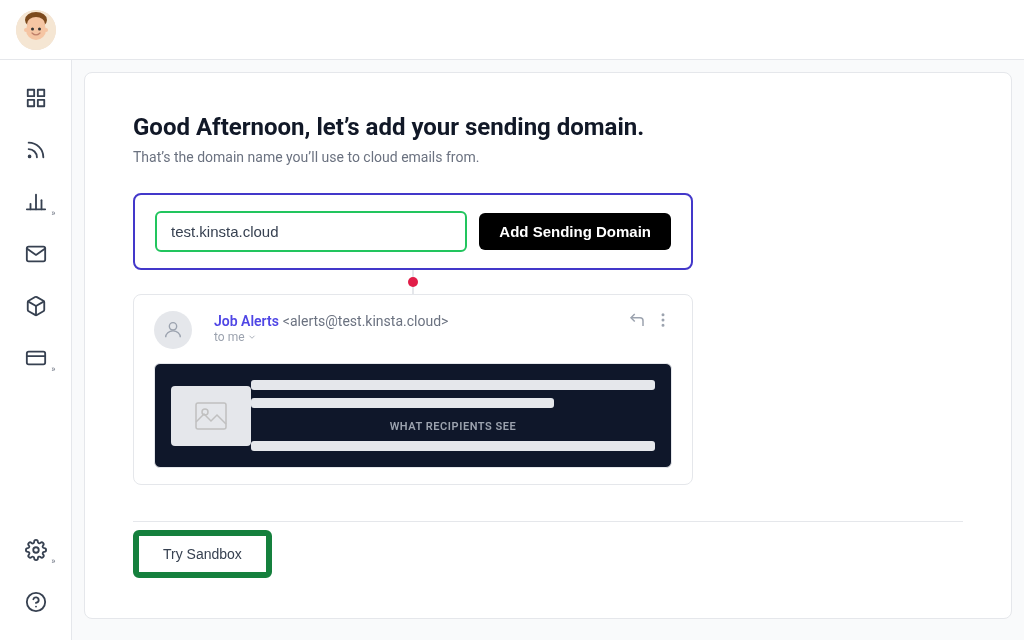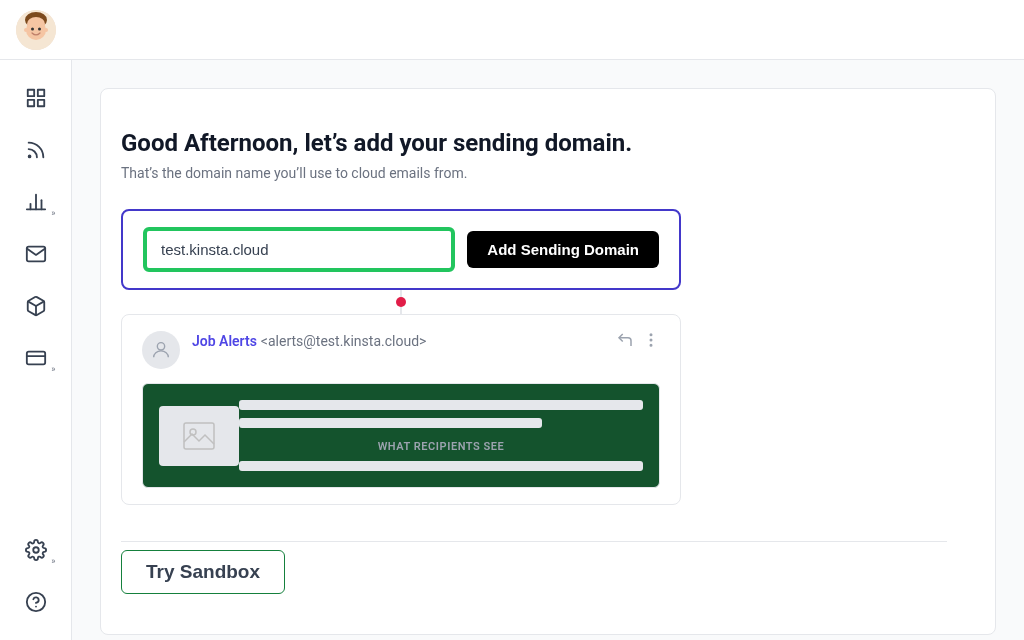--- a/index.html
+++ b/index.html
@@ -89,23 +89,23 @@
 
     
     .content {
       flex: 1;
       background: #f9fafb;
       overflow-y: auto;
       padding: 0;
     }
     .content-inner {
       background: #fff;
-      margin: 28px;
+      margin: 12px;
       border-radius: 8px;
-      padding: 40px 48px 40px 20px;
+      padding: 40px 48px 40px 48px;
       border: 1px solid #e5e7eb;
       min-height: 540px;
     }
 
     .page-title {
       font-size: 24px;
       font-weight: 700;
       color: #111827;
       margin-bottom: 8px;
     }
@@ -121,21 +121,21 @@
       border-radius: 8px;
       padding: 16px 20px;
       display: flex;
       align-items: center;
       gap: 12px;
       margin-bottom: 0;
       max-width: 560px;
     }
     .domain-input {
       flex: 1;
-      border: 4px solid #22c55e;
+      border: 2px solid #22c55e;
       border-radius: 6px;
       padding: 10px 14px;
       font-size: 15px;
       color: #374151;
       outline: none;
     }
     .add-domain-btn {
       background: #000000;
       color: #fff;
       border: none;
@@ -188,21 +188,21 @@
     }
     .email-header-row {
       display: flex;
       align-items: flex-start;
       justify-content: space-between;
       margin-bottom: 14px;
     }
     .email-sender-info {
       display: flex;
       align-items: flex-start;
-      gap: 12px;
+      gap: 22px;
     }
     .email-avatar {
       width: 38px;
       height: 38px;
       border-radius: 50%;
       background: #e5e7eb;
       display: flex;
       align-items: center;
       justify-content: center;
       flex-shrink: 0;
@@ -227,21 +227,21 @@
       display: flex;
       align-items: center;
       gap: 8px;
       color: #9ca3af;
     }
 
     
     .email-body-placeholder {
       border: 1px solid #e5e7eb;
       border-radius: 6px;
-      background: #14532d;
+      background: #0f172a;
       padding: 16px;
       display: flex;
       align-items: center;
       gap: 0;
     }
     .image-placeholder {
       width: 80px;
       height: 60px;
       background: #e5e7eb;
       border-radius: 4px;
@@ -282,27 +282,27 @@
       padding-top: 8px;
       border-top: 1px solid #e5e7eb;
     }
     .bottom-text {
       font-size: 14px;
       color: #374151;
       max-width: 480px;
       line-height: 1.5;
     }
     .try-sandbox-btn {
-      border: 1px solid #15803d;
+      border: 6px solid #15803d;
       background: #fff;
       color: #374151;
       border-radius: 6px;
       padding: 10px 24px;
-      font-size: 19px;
-      font-weight: 700;
+      font-size: 14px;
+      font-weight: 400;
       cursor: pointer;
       white-space: nowrap;
       flex-shrink: 0;
     }
   </style>
 </head>
 <body>
 
 <div class="header">
   <div class="avatar-container">
@@ -424,20 +424,26 @@
             <div class="email-avatar">
               <svg width="22" height="22" viewBox="0 0 24 24" fill="none" stroke="#9ca3af" stroke-width="1.5">
                 <circle cx="12" cy="8" r="4"></circle>
                 <path d="M4 20c0-4 3.6-7 8-7s8 3 8 7"></path>
               </svg>
             </div>
             <div>
               <div>
                 <span class="email-sender-name">Job Alerts</span>
                 <span class="email-sender-address">&lt;alerts@test.kinsta.cloud&gt;</span>
+              </div>
+              <div class="email-to">
+                <span>to me</span>
+                <svg width="10" height="10" viewBox="0 0 24 24" fill="none" stroke="currentColor" stroke-width="2">
+                  <polyline points="6 9 12 15 18 9"></polyline>
+                </svg>
               </div>
             </div>
           </div>
           <div class="email-actions">
             <svg width="18" height="18" viewBox="0 0 24 24" fill="none" stroke="#9ca3af" stroke-width="2">
               <polyline points="9 14 4 9 9 4"></polyline>
                 <path d="M20 20v-7a4 4 0 0 0-4-4H4"></path>
             </svg>
             <svg width="18" height="18" viewBox="0 0 24 24" fill="none" stroke="#9ca3af" stroke-width="2">
               <circle cx="12" cy="5" r="1"></circle>

